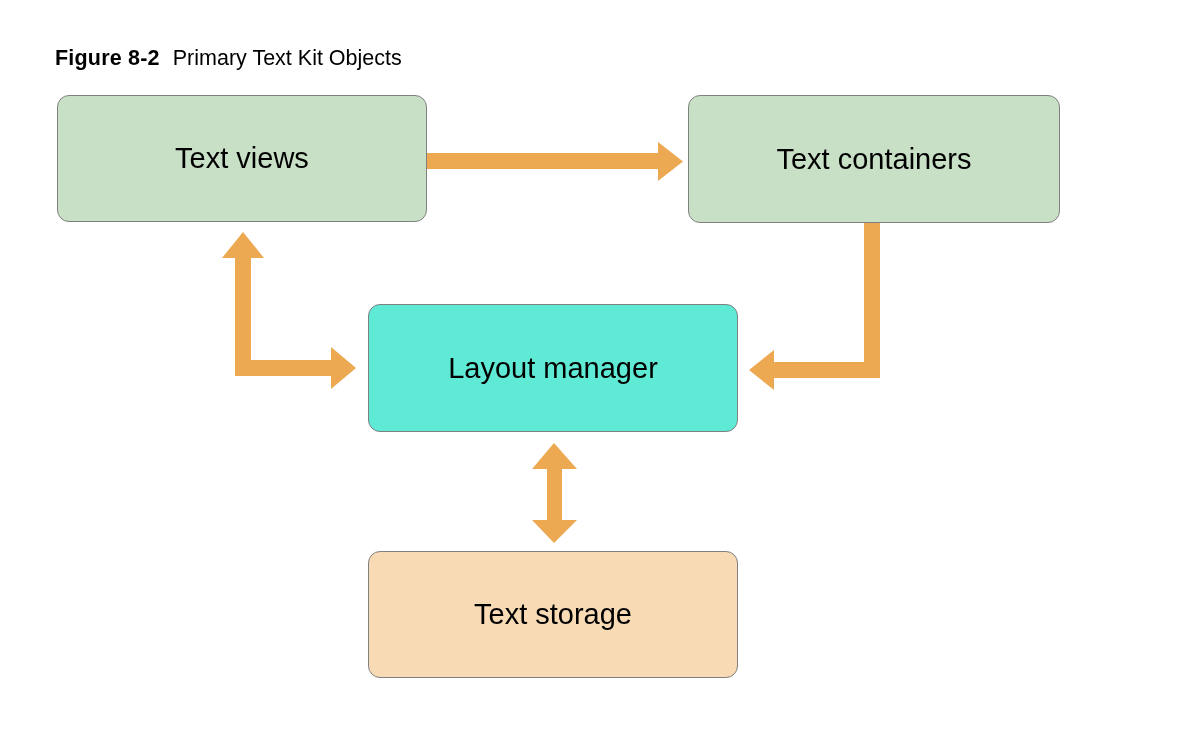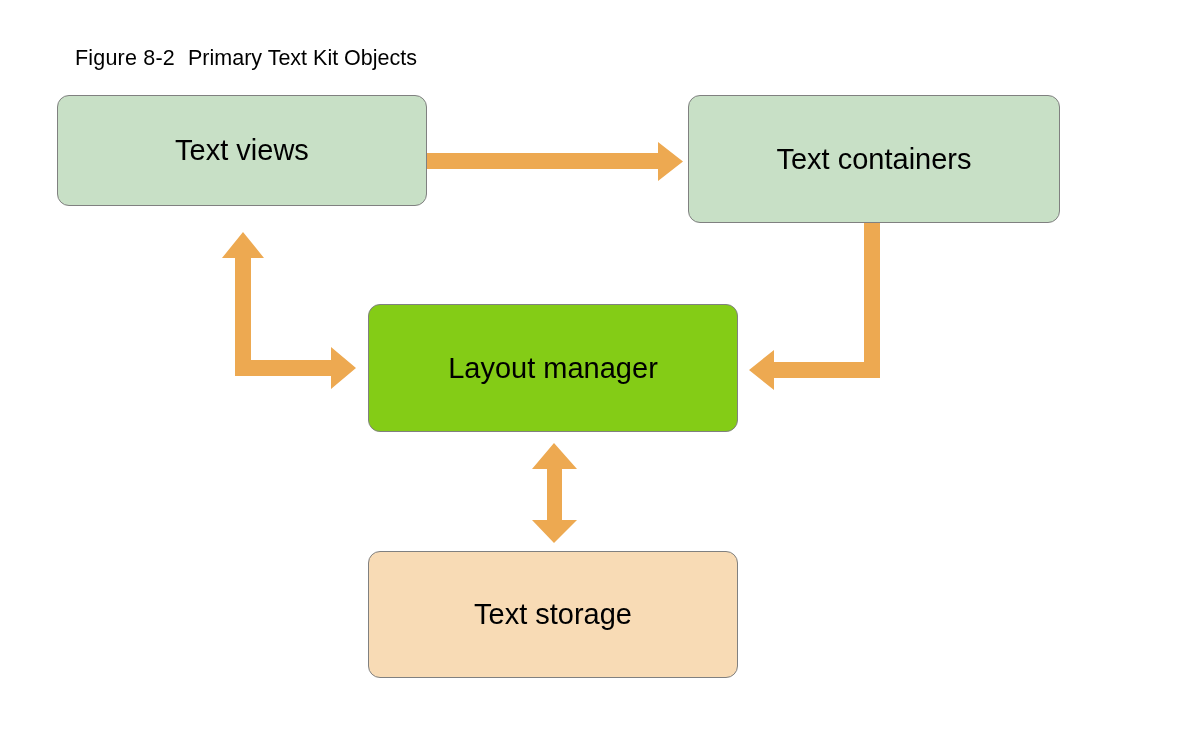--- a/index.html
+++ b/index.html
@@ -18,45 +18,44 @@
   .figure-title {
     position: absolute;
     left: 55px;
     top: 45px;
     font-size: 21.5px;
     line-height: 27px;
     color: #000000;
     white-space: nowrap;
   }
   .figure-title .bold {
-    font-weight: 400;
+    font-weight: 700;
     margin-right: 13px;
     letter-spacing: 0.2px;
-    margin-left: 20px;
   }
   .arrow-layer {
     position: absolute;
     left: 0;
     top: 0;
     width: 1198px;
     height: 740px;
   }
   .node {
     position: absolute;
     box-sizing: border-box;
     border: 1.5px solid #808080;
     border-radius: 12px;
     display: flex;
     align-items: center;
     justify-content: center;
     font-size: 29px;
     color: #000000;
     text-align: center;
   }
-  .node-text-views      { left: 57px;  top: 95px;  width: 370px; height: 111px; }
+  .node-text-views      { left: 57px;  top: 95px;  width: 370px; height: 127px; }
   .node-text-containers { left: 688px; top: 95px;  width: 372px; height: 128px; }
   .node-layout-manager  { left: 368px; top: 304px; width: 370px; height: 128px; }
   .node-text-storage    { left: 368px; top: 551px; width: 370px; height: 127px; }
 </style>
 </head>
 <body>
 
 <div class="canvas">
 
   <div class="figure-title">
@@ -71,21 +70,21 @@
   </svg>
 
   <div class="node node-text-views" style="background-color: rgb(200, 224, 198);">
     <span>Text views</span>
   </div>
 
   <div class="node node-text-containers" style="background-color: rgb(200, 224, 198);">
     <span>Text containers</span>
   </div>
 
-  <div class="node node-layout-manager" style="background-color: #84cc16;">
+  <div class="node node-layout-manager" style="background-color: #5eead4;">
     <span>Layout manager</span>
   </div>
 
   <div class="node node-text-storage" style="background-color: rgb(248, 219, 181);">
     <span>Text storage</span>
   </div>
 
 </div>
 
 </body></html>

